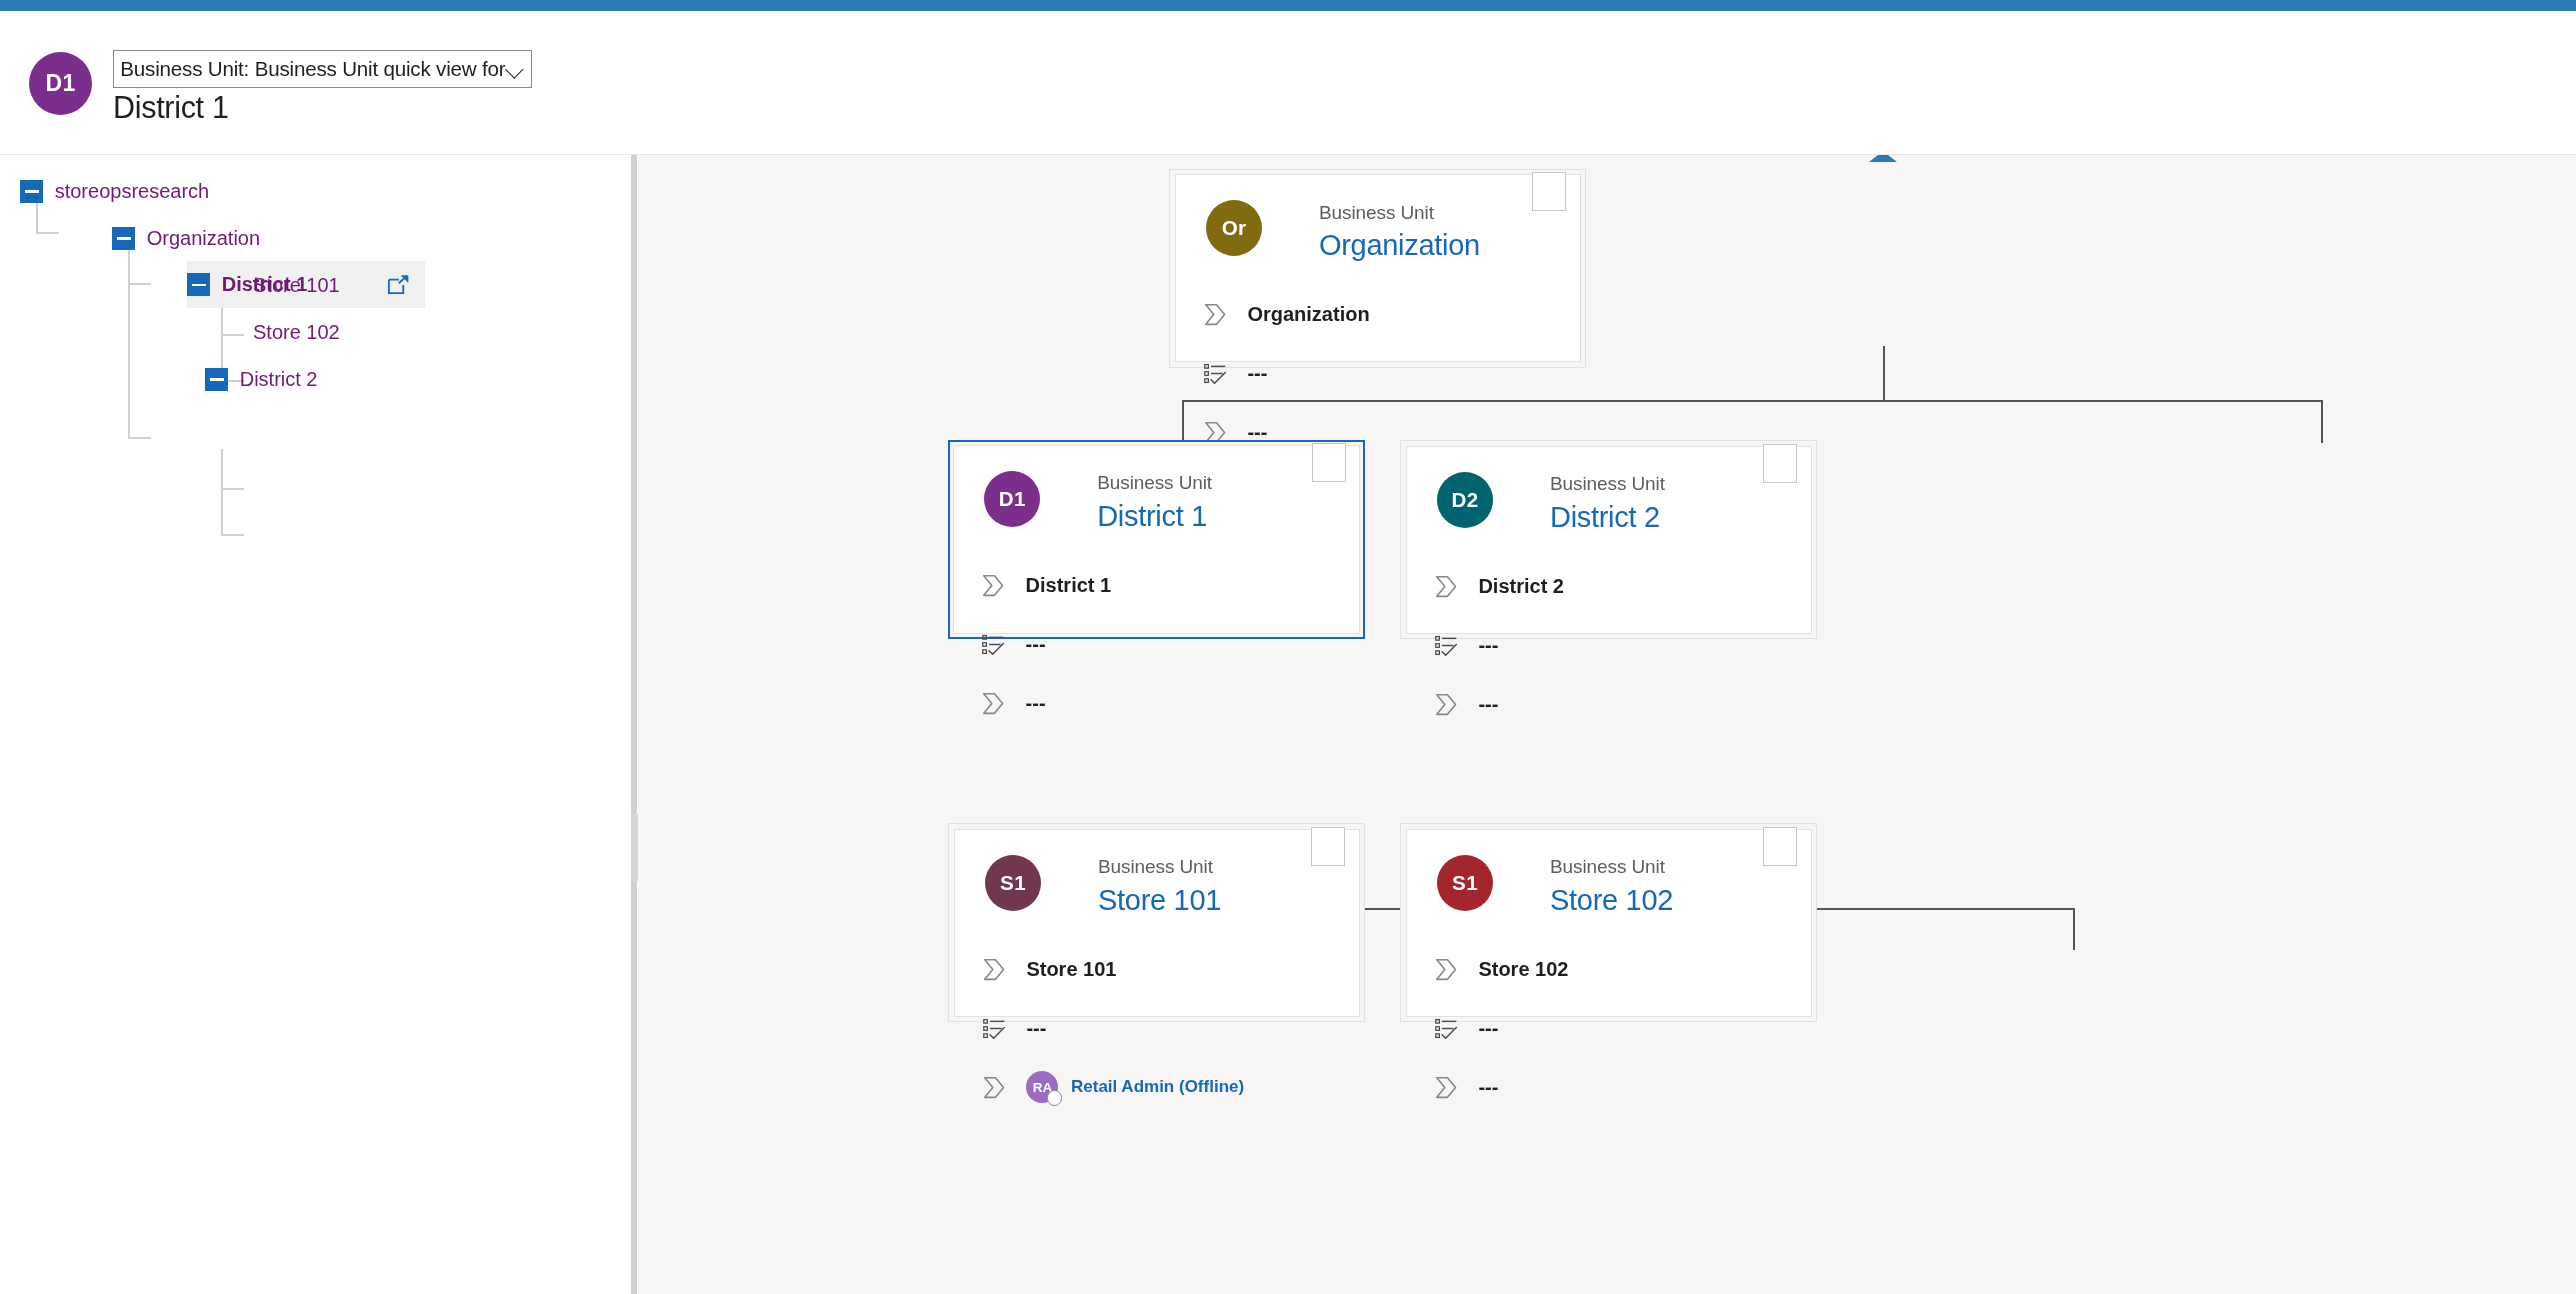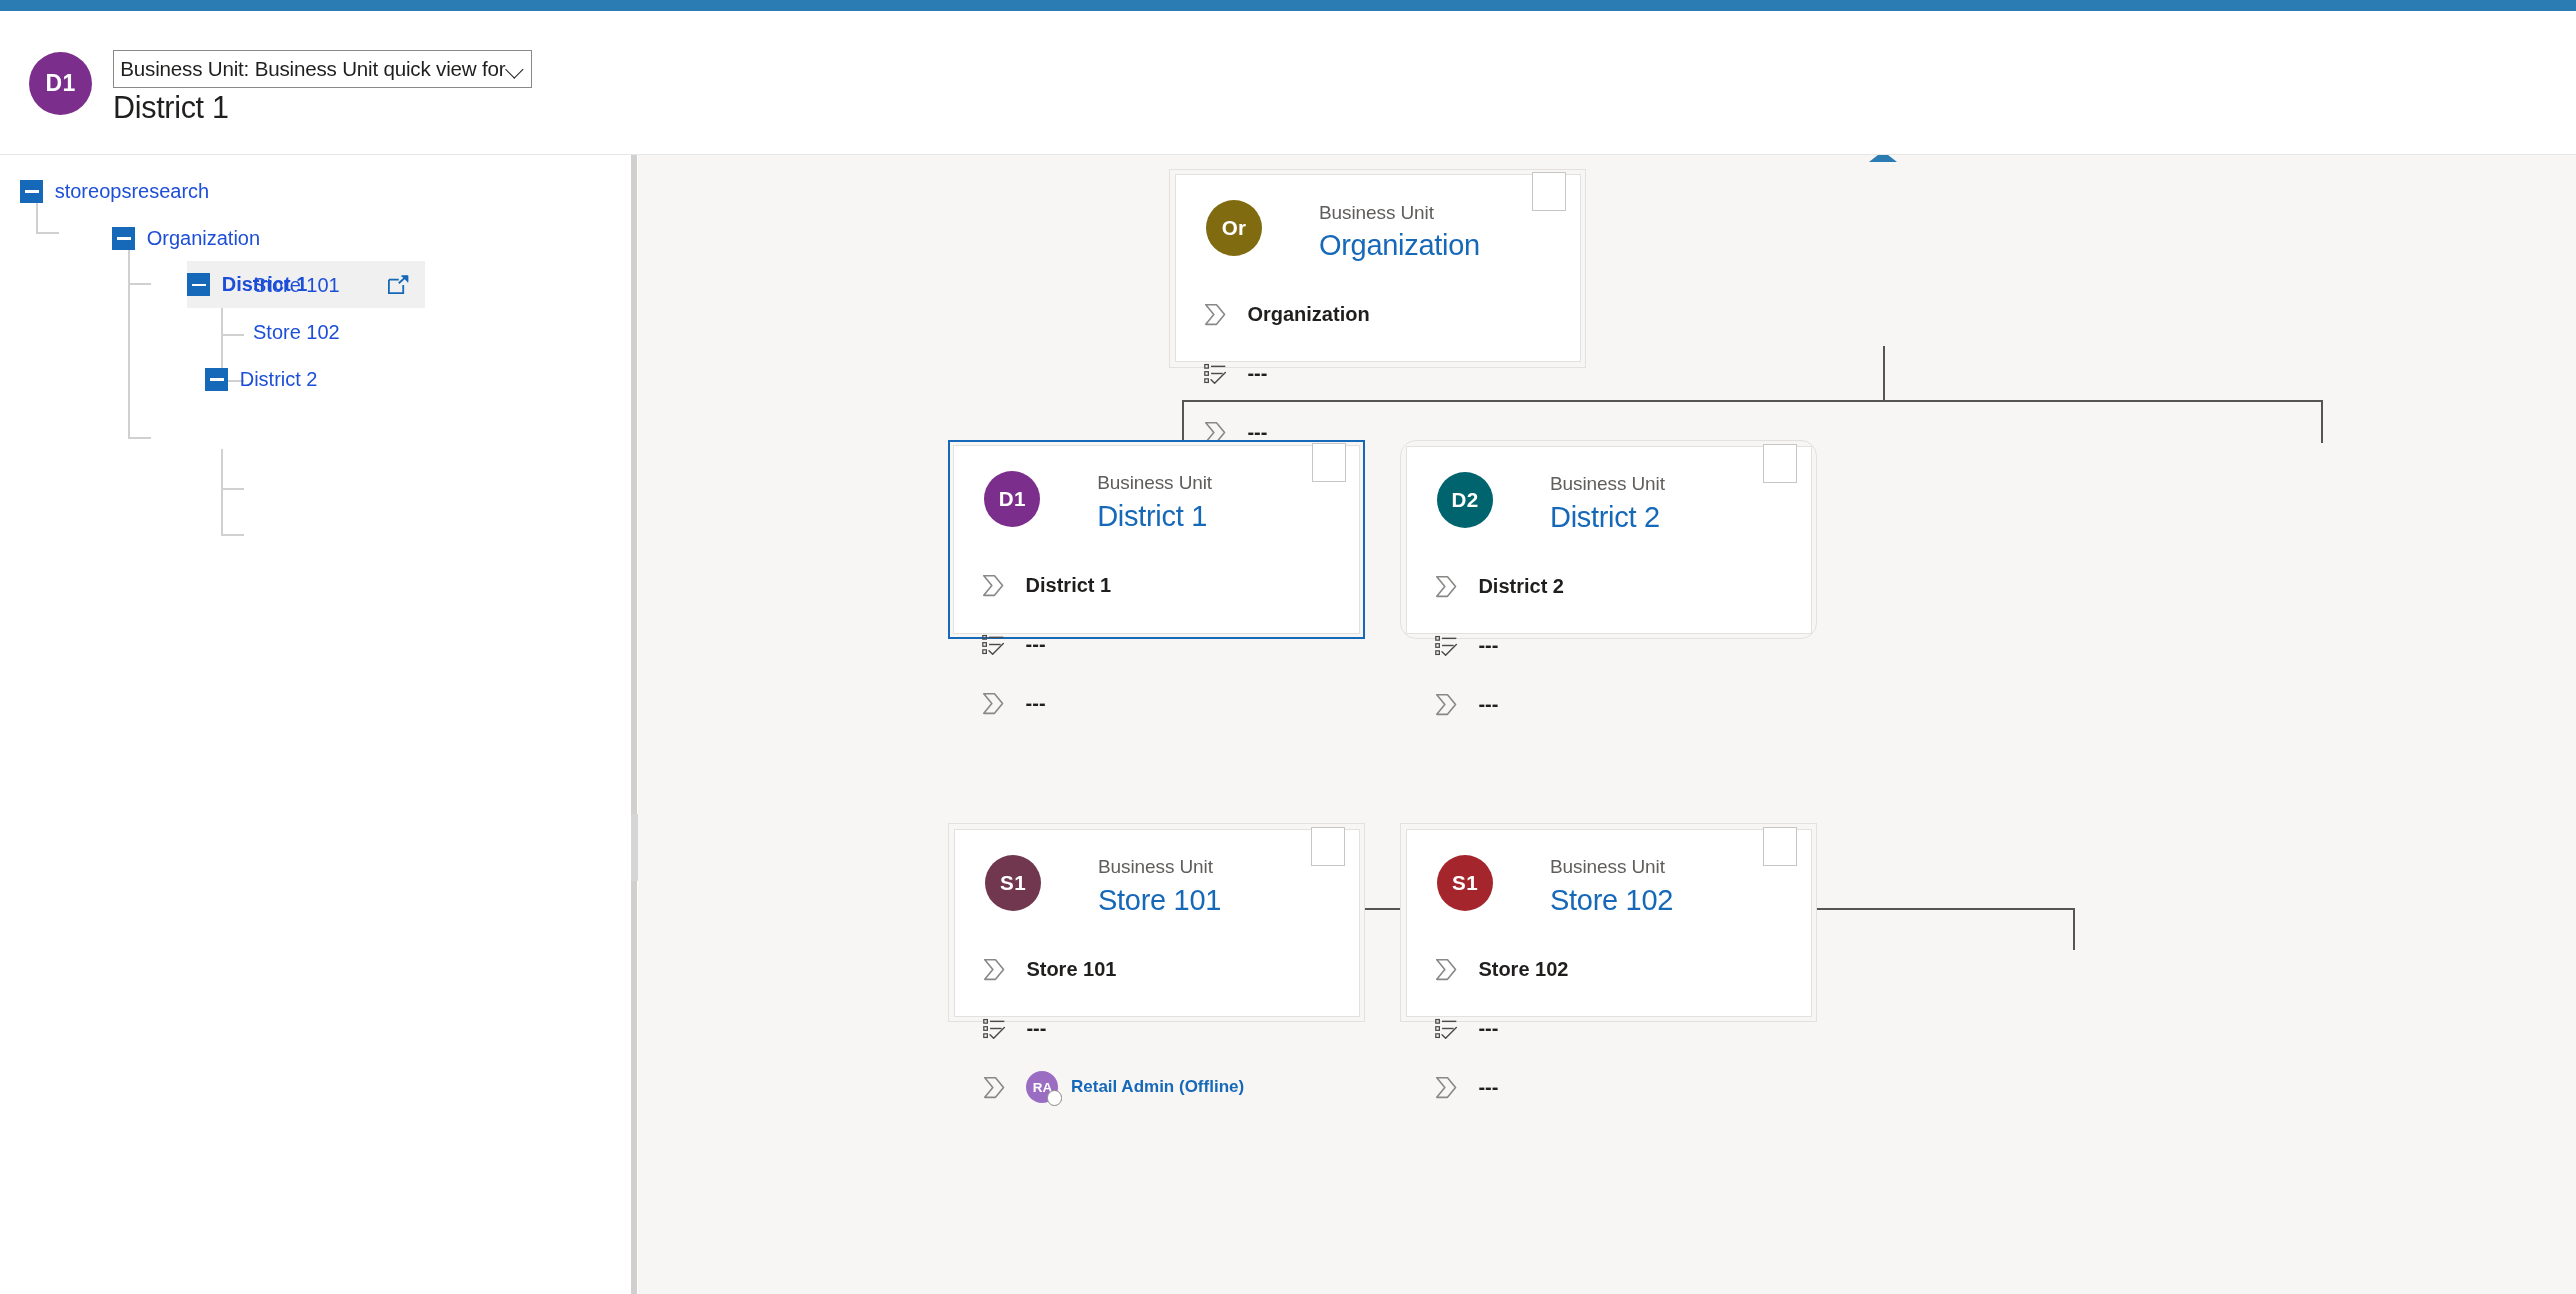--- a/index.html
+++ b/index.html
@@ -66,21 +66,21 @@
     position: absolute; left: 0; top: 0;
     width: 637px; height: 1140px;
     background: #ffffff;
     border-right: 0.9px solid #e1dfdd;
     padding-top: 12.6px;
   }
   .tree-row {
     position: relative;
     height: 47px;
     display: flex; align-items: center;
-    font-size: 20px; color: #1d4ed8;
+    font-size: 20px; color: #701a75;
   }
   .tree-row.selected { background: #f0f0f0; }
   .tree-row.selected .tree-label { font-weight: 700; }
   .toggle-box {
     width: 23px; height: 23px; flex: none;
     background: #1668B8;
     position: relative;
   }
   .toggle-box::after {
     content: ""; position: absolute;
@@ -374,21 +374,21 @@
                 <span class="field-icon">
                   <svg width="27" height="25" viewBox="0 0 30 28">
                     <path d="M3 3 L15 3 L24 14 L15 25 L3 25 L12 14 Z" fill="none" stroke="#8a8886" stroke-width="1.8" stroke-linejoin="round"></path>
                   </svg>
                 </span>
                 <span class="field-value dashes">---</span>
               </div>
             </div>
           </div>
         </div>
-        <div class="card-outer" style="left: 762px; top: 285px; width: 417px; height: 199px; border-radius: 16px;">
+        <div class="card-outer" style="left: 762px; top: 285px; width: 417px; height: 199px;">
           <div class="card-inner">
             <div class="card-check"></div>
             <div class="card-head">
               <div class="card-avatar" style="background: rgb(0, 100, 110);">D2</div>
               <div class="card-head-text">
                 <div class="card-entity">Business Unit</div>
                 <div class="card-name">District 2</div>
               </div>
             </div>
             <div class="card-fields">

